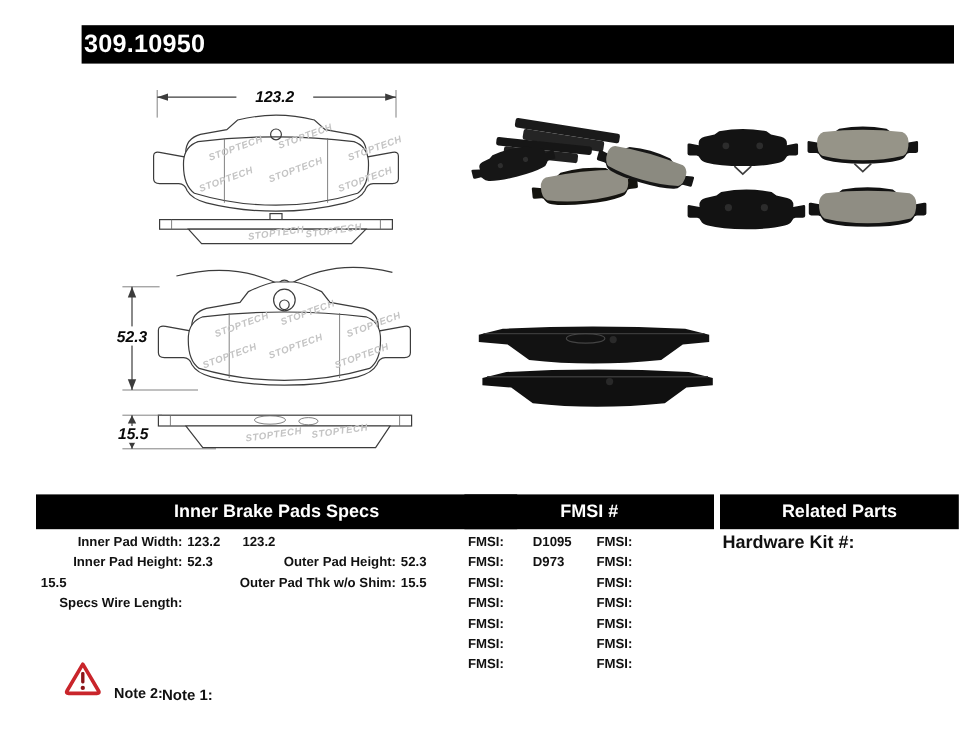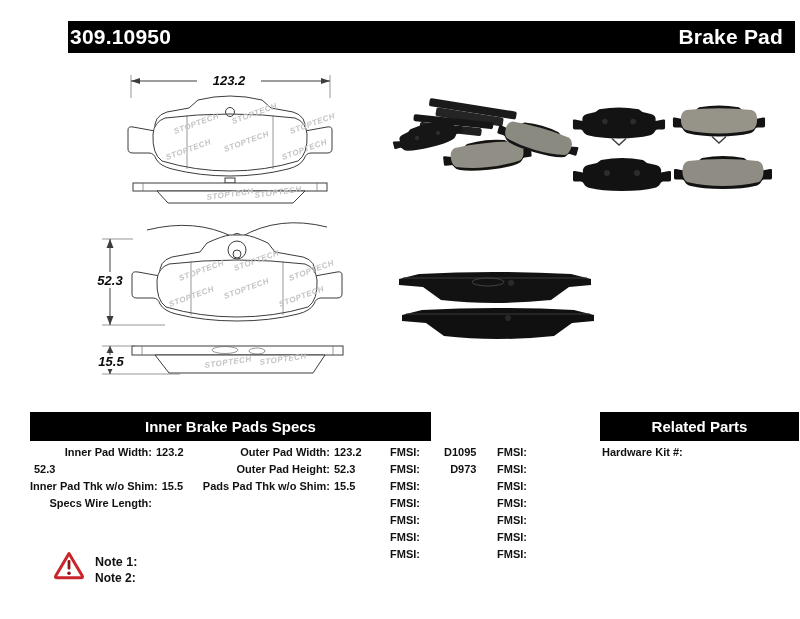--- a/index.html
+++ b/index.html
@@ -30,29 +30,29 @@
   .spec-col { position: absolute; font-size: 11px; font-weight: bold; }
   .inner-col { left: 30px; top: 444px; width: 162px; }
   .outer-col { left: 198px; top: 444px; width: 172px; }
   .spec-row { display: flex; height: 17px; line-height: 17px; }
   .s-label { flex: 1; text-align: right; white-space: nowrap; }
   .s-value { width: 36px; margin-left: 4px; text-align: left; }
 
   .fmsi-col { position: absolute; top: 444px; font-size: 11px; font-weight: bold; }
   .fmsi-left { left: 390px; }
   .fmsi-right { left: 497px; }
-  .f-row { display: flex; height: 17px; line-height: 17px; justify-content: space-between; }
+  .f-row { display: flex; height: 17px; line-height: 17px; }
   .f-label { width: 34px; }
   .f-value { margin-left: 20px; }
 
-  .related-col { position: absolute; left: 602px; top: 444px; font-size: 11px; font-weight: bold; }
+  .related-col { position: absolute; left: 602px; top: 444px; font-size: 15px; font-weight: bold; }
 
   
   .note-icon { position: absolute; left: 54px; top: 551px; width: 30px; height: 28px; }
-  .note1 { position: absolute; left: 95px; top: 555px; font-size: 12.5px; font-weight: bold; }
+  .note1 { position: absolute; left: 95px; top: 572px; font-size: 12.5px; font-weight: bold; padding-left: 40px; }
   .note2 { position: absolute; left: 95px; top: 571px; font-size: 12px; font-weight: bold; }
 
   
   svg { position: absolute; overflow: visible; }
   svg text { font-family: "Liberation Sans", sans-serif; }
   .ln { stroke: var(--line, #3c3c3c); stroke-width: 1; fill: none; }
   .lnf { stroke: var(--line, #3c3c3c); stroke-width: 1; fill: #ffffff; }
   .thin { stroke: #6a6a6a; stroke-width: 0.7; fill: none; }
   .dim { font-size: 13px; font-weight: bold; font-style: italic; fill: #0a0a0a; }
   .wm { font-size: 8px; font-weight: bold; font-style: italic; fill: var(--watermark, #c4c4c4); letter-spacing: 0.5px; }
@@ -61,21 +61,20 @@
   .tri { fill: #ffffff; stroke: var(--warning_red, #c9252b); stroke-width: 3; stroke-linejoin: round; }
   .bang { fill: #8d1418; }
 </style>
 </head>
 <body>
 
 <div id="page">
 
   <div class="header-bar">
     <span>309.10950</span>
-    <span>Brake Pad</span>
   </div>
 
   <svg style="left:95px; top:72px;" width="265" height="132" viewBox="0 0 265 132">
 
     <line class="thin" x1="36" y1="3" x2="36" y2="26"></line>
     <line class="thin" x1="235" y1="3" x2="235" y2="26"></line>
     <line class="ln" x1="36" y1="9" x2="235" y2="9"></line>
     <polygon class="arrow" points="36,9 45,6 45,12"></polygon>
     <polygon class="arrow" points="235,9 226,6 226,12"></polygon>
     <rect class="wbg" x="102" y="1" width="64" height="15"></rect>
@@ -213,53 +212,55 @@
     <g transform="translate(3,36)">
       <path d="M 6,26 L 26,21 Q 100,17 178,21 L 198,26 L 198,32 L 176,34 L 158,47 Q 100,53 48,47 L 30,34 L 6,32 Z" fill="#101010"></path>
       <line x1="10" y1="25" x2="194" y2="25" stroke="#383838" stroke-width="1.2"></line>
       <circle cx="112" cy="29" r="3" fill="#282828"></circle>
     </g>
   </svg>
 
   <div class="bar bar1">
     <span class="cell">Inner Brake Pads Specs</span>
   </div>
+  <div class="bar bar2">
+    <span>FMSI #</span>
+  </div>
   <div class="bar bar3">
     <span>Related Parts</span>
   </div>
 
   <div class="spec-col inner-col">
     <div class="spec-row">
       <span class="s-label">Inner Pad Width:</span>
       <span class="s-value">123.2</span>
     </div>
     <div class="spec-row">
+      <span class="s-label">Inner Pad Height:</span>
       <span class="s-value">52.3</span>
     </div>
     <div class="spec-row">
-      <span class="s-label">Inner Pad Thk w/o Shim:</span>
       <span class="s-value">15.5</span>
     </div>
     <div class="spec-row">
       <span class="s-label">Specs Wire Length:</span>
       <span class="s-value"></span>
     </div>
   </div>
 
   <div class="spec-col outer-col">
     <div class="spec-row">
-      <span class="s-label">Outer Pad Width:</span>
       <span class="s-value">123.2</span>
     </div>
     <div class="spec-row">
       <span class="s-label">Outer Pad Height:</span>
       <span class="s-value">52.3</span>
     </div>
     <div class="spec-row">
-      <span class="s-label">Pads Pad Thk w/o Shim:</span>
+      <span class="s-label">Outer Pad Thk w/o Shim:</span>
       <span class="s-value">15.5</span>
     </div>
   </div>
 
   <div class="fmsi-col fmsi-left">
     <div class="f-row">
       <span class="f-label">FMSI:</span>
       <span class="f-value">D1095</span>
     </div>
     <div class="f-row">

